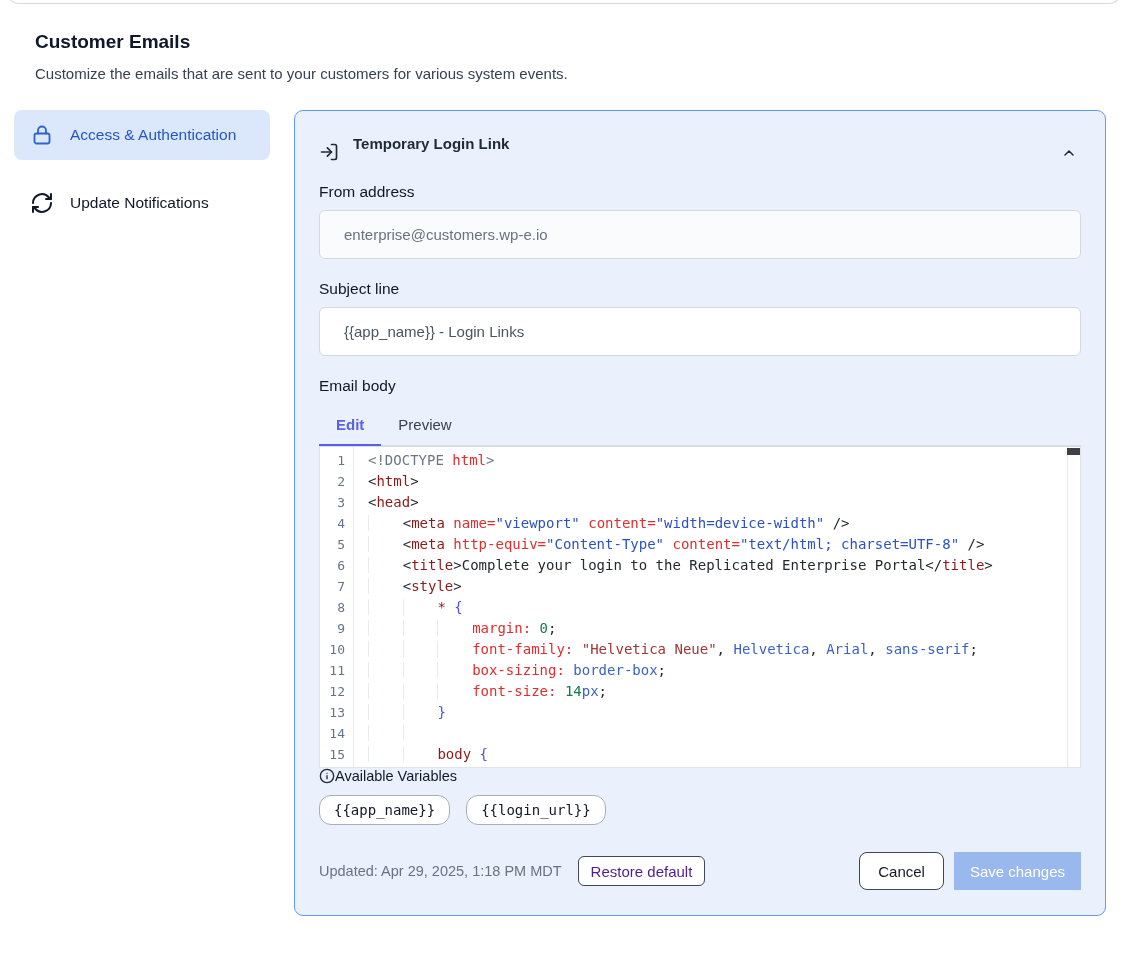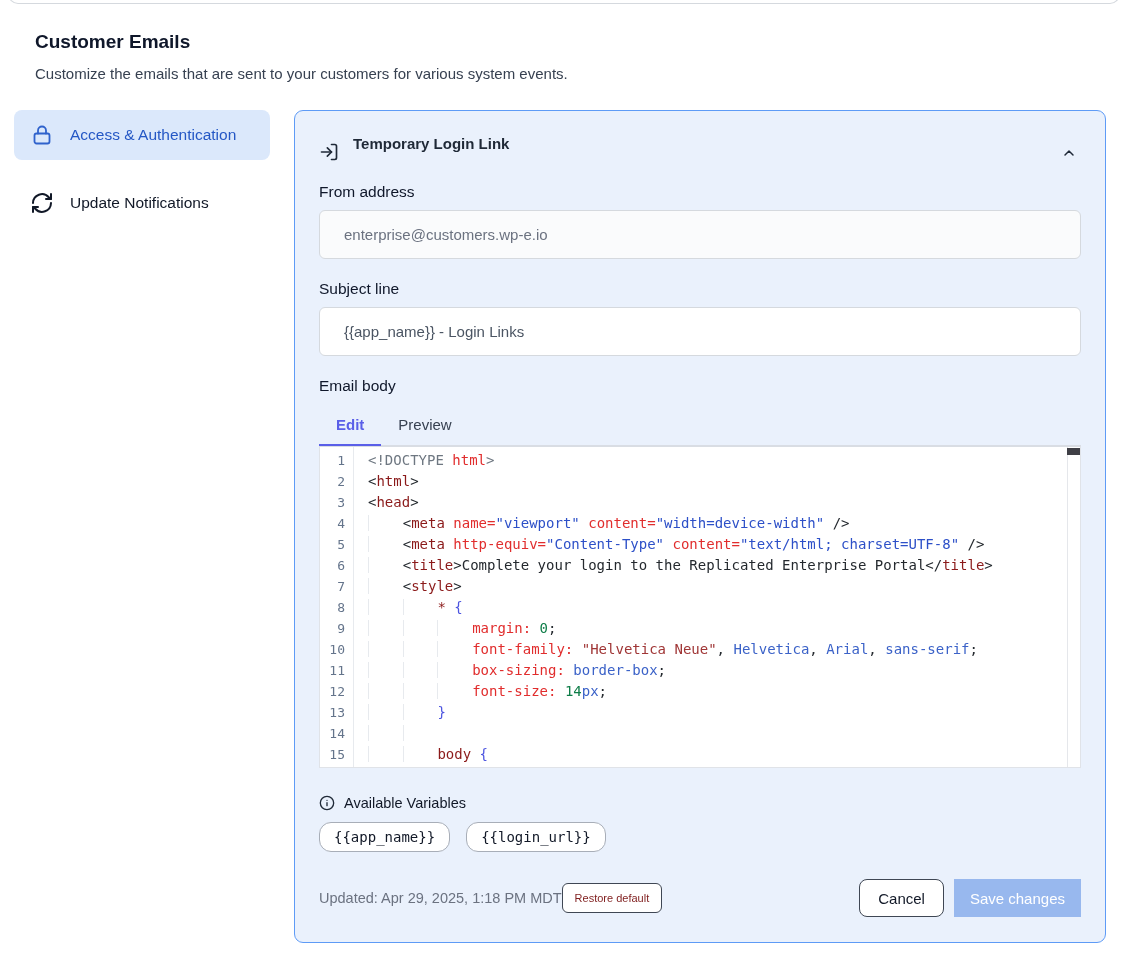--- a/index.html
+++ b/index.html
@@ -74,34 +74,34 @@
   .tk-str   { color:#2d50c8; }
   .tk-prop  { color:#e12d2d; }
   .tk-cstr  { color:#a03636; }
   .tk-kw    { color:#3b62c8; }
   .tk-num   { color:#0e7d48; }
   .tk-brace { color:#4d55e0; }
   .scroll-track { position:absolute; top:0; right:0; width:13px; height:100%; background:#fff; border-left:1px solid #e5e7eb; }
   .scroll-thumb { position:absolute; top:1px; right:0; width:13px; height:7px; background:#3f3f46; }
 
   
-  .vars-head { display:flex; align-items:center; gap:9px; margin-top:27px; }
+  .vars-head { display:flex; align-items:center; gap:0; }
   .vars-label { font-size:14.5px; color:#111827; }
   .chips { display:flex; gap:16px; margin-top:11px; }
   .chip {
     font-family:"DejaVu Sans Mono", monospace; font-size:14px; color:#111827;
     background:#ffffff; border:1px solid #a8aeb8; border-radius:12px; padding:6px 14px; cursor:pointer;
   }
 
   
   .panel-footer { display:flex; align-items:center; margin-top:27px; }
   .updated { font-size:14.5px; color:#6b7280; }
   .btn { font-family:inherit; cursor:pointer; }
   .btn-restore {
-    height:30px; padding:0 12px; font-size:11px; color:#7f1d1d;
+    margin-left:16px; height:30px; padding:0 12px; font-size:15px; color:#4c1d95;
     background:#fff; border:1px solid #3f4754; border-radius:6px;
   }
   .spacer { flex:1; }
   .btn-cancel {
     height:38px; padding:0 18px; font-size:15px; color:#111827;
     background:#fff; border:1px solid #3f4754; border-radius:8px;
   }
   .btn-save {
     margin-left:10px; height:38px; padding:0 16px; font-size:15px; color:#ffffff;
     background:#98b8ee; border:none; border-radius:0;

